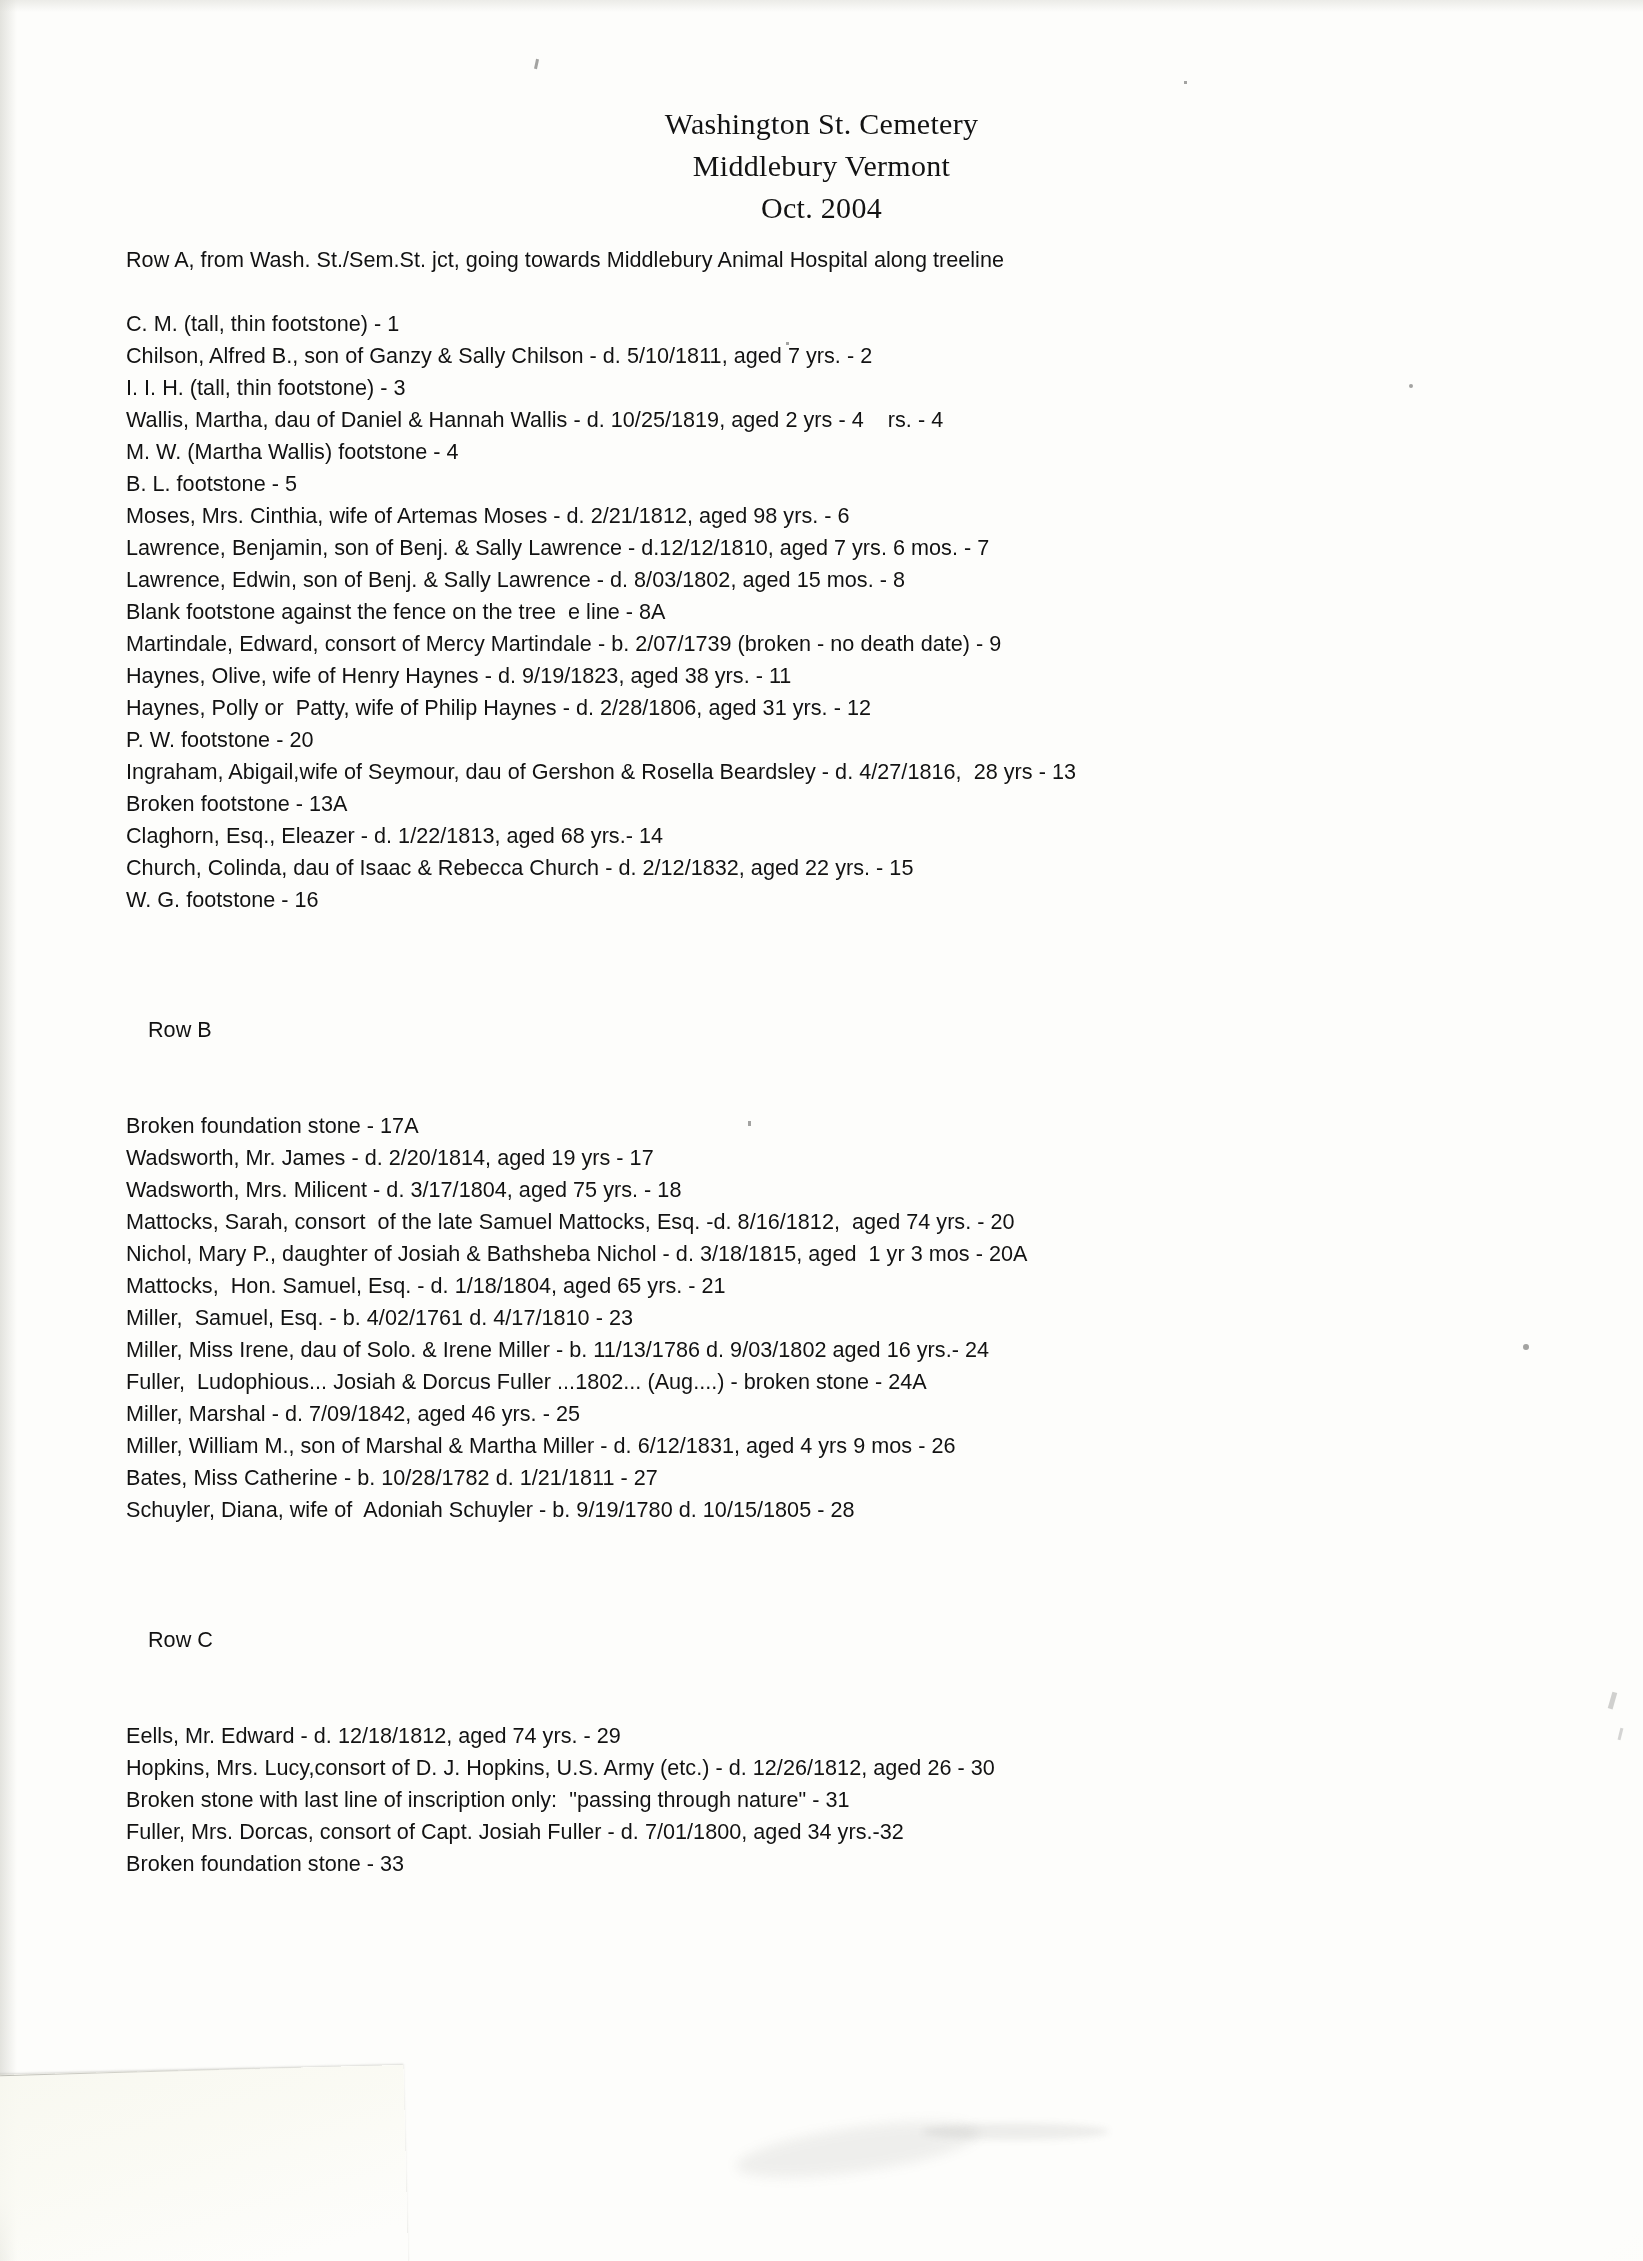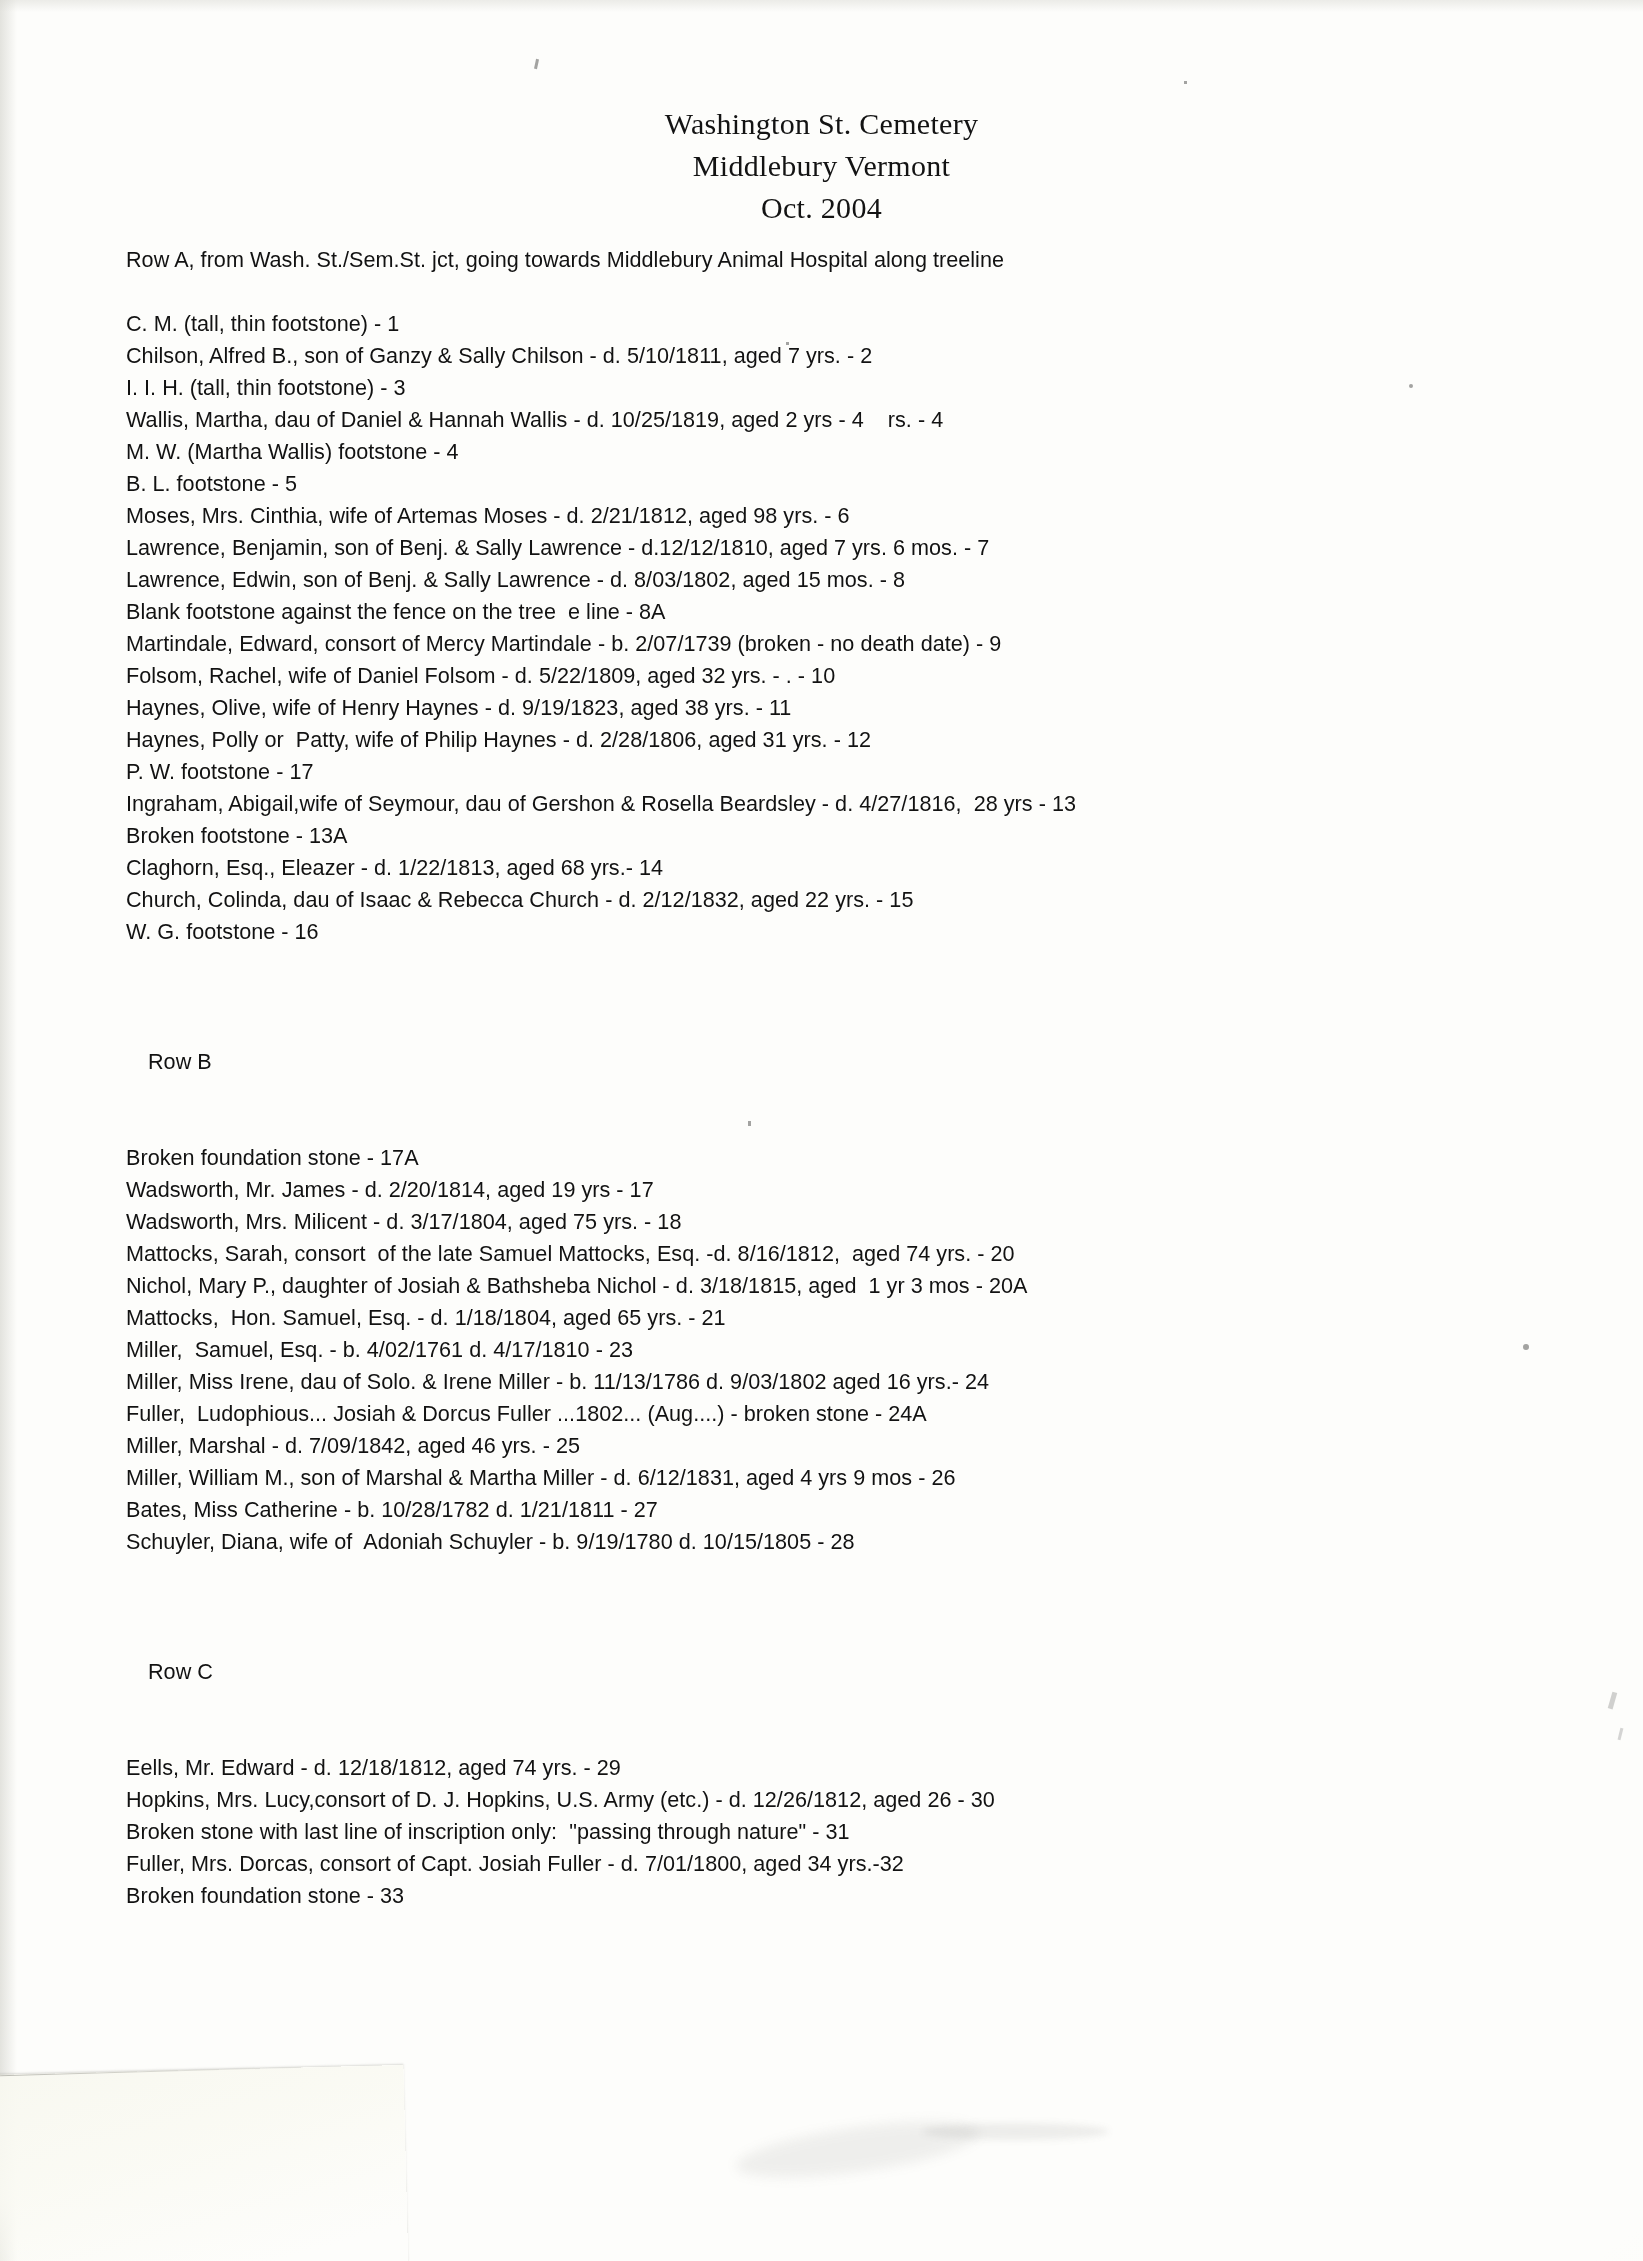--- a/index.html
+++ b/index.html
@@ -140,24 +140,23 @@
     <div class="entry">Chilson, Alfred B., son of Ganzy &amp; Sally Chilson - d. 5/10/1811, aged 7 yrs. - 2</div>
     <div class="entry">I. I. H. (tall, thin footstone) - 3</div>
     <div class="entry">Wallis, Martha, dau of Daniel &amp; Hannah Wallis - d. 10/25/1819, aged 2 yrs - 4    rs. - 4</div>
     <div class="entry">M. W. (Martha Wallis) footstone - 4</div>
     <div class="entry">B. L. footstone - 5</div>
     <div class="entry">Moses, Mrs. Cinthia, wife of Artemas Moses - d. 2/21/1812, aged 98 yrs. - 6</div>
     <div class="entry">Lawrence, Benjamin, son of Benj. &amp; Sally Lawrence - d.12/12/1810, aged 7 yrs. 6 mos. - 7</div>
     <div class="entry">Lawrence, Edwin, son of Benj. &amp; Sally Lawrence - d. 8/03/1802, aged 15 mos. - 8</div>
     <div class="entry">Blank footstone against the fence on the tree  e line - 8A</div>
     <div class="entry">Martindale, Edward, consort of Mercy Martindale - b. 2/07/1739 (broken - no death date) - 9</div>
-    <div class="entry">Folsom, Rachel, wife of Daniel Folsom - d. 5/22/1809, aged 32 yrs. - . - 10</div>
     <div class="entry">Haynes, Olive, wife of Henry Haynes - d. 9/19/1823, aged 38 yrs. - 11</div>
     <div class="entry">Haynes, Polly or  Patty, wife of Philip Haynes - d. 2/28/1806, aged 31 yrs. - 12</div>
-    <div class="entry">P. W. footstone - 17</div>
+    <div class="entry">P. W. footstone - 20</div>
     <div class="entry">Ingraham, Abigail,wife of Seymour, dau of Gershon &amp; Rosella Beardsley - d. 4/27/1816,  28 yrs - 13</div>
     <div class="entry">Broken footstone - 13A</div>
     <div class="entry">Claghorn, Esq., Eleazer - d. 1/22/1813, aged 68 yrs.- 14</div>
     <div class="entry">Church, Colinda, dau of Isaac &amp; Rebecca Church - d. 2/12/1832, aged 22 yrs. - 15</div>
     <div class="entry">W. G. footstone - 16</div>
 
     <div class="gap-l"></div>
 
     <div class="row-head">Row B</div>
     <div class="gap-m"></div>

